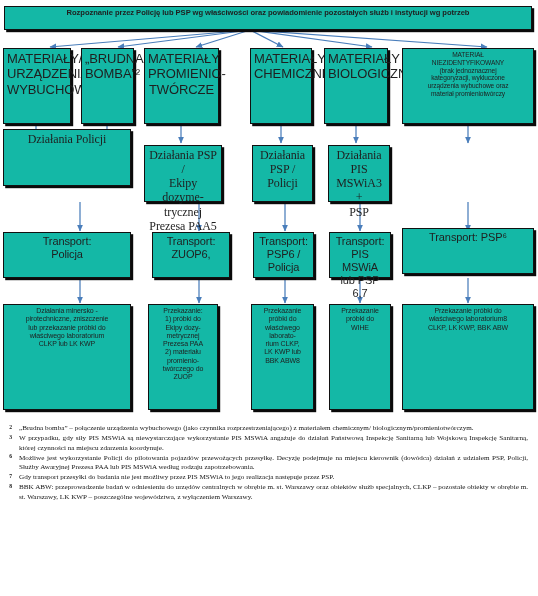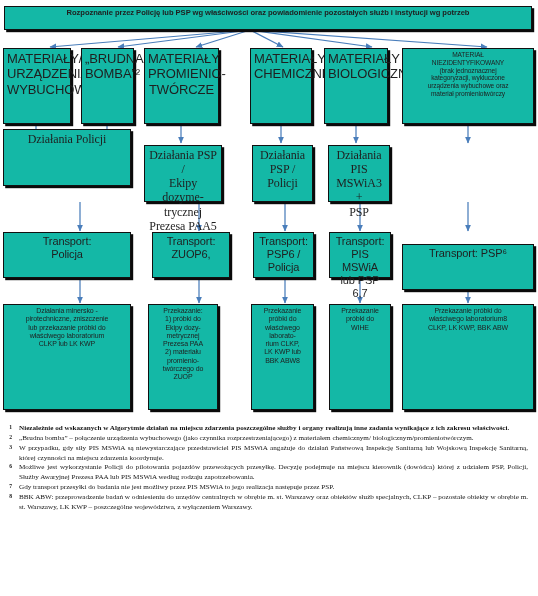--- a/index.html
+++ b/index.html
@@ -173,21 +173,21 @@
   </div>
   <div class="box trans-box" style="left:152px; top:232px; width:78px; height:46px;">
     <span class="inner">Transport:<br>ZUOP6,</span>
   </div>
   <div class="box trans-box" style="left:253px; top:232px; width:61px; height:46px;">
     <span class="inner">Transport:<br>PSP6 /<br>Policja</span>
   </div>
   <div class="box trans-box" style="left:329px; top:232px; width:62px; height:46px;">
     <span class="inner">Transport:<br>PIS MSWiA<br>lub PSP 6,7</span>
   </div>
-  <div class="box trans-box" style="left:402px; top:244px; width:132px; height:46px;">
+  <div class="box trans-box" style="left:402px; top:228px; width:132px; height:46px;">
     <span class="inner">Transport: PSP⁶</span>
   </div>
 
   <div class="box final-box" style="left:3px; top:304px; width:128px; height:106px;">
     <span class="inner">Działania minersko -<br>pirotechniczne, zniszczenie<br>lub przekazanie próbki do<br>właściwego laboratorium<br>CLKP lub LK KWP</span>
   </div>
   <div class="box final-box" style="left:148px; top:304px; width:70px; height:106px;">
     <span class="inner">Przekazanie:<br>1) próbki do<br>Ekipy dozy-<br>metrycznej<br>Prezesa PAA<br>2) materiału<br>promienio-<br>twórczego do<br>ZUOP</span>
   </div>
   <div class="box final-box" style="left:251px; top:304px; width:63px; height:106px;">
@@ -196,35 +196,31 @@
   <div class="box final-box" style="left:329px; top:304px; width:62px; height:106px;">
     <span class="inner">Przekazanie<br>próbki do<br>WIHE</span>
   </div>
   <div class="box final-box" style="left:402px; top:304px; width:132px; height:106px;">
     <span class="inner">Przekazanie próbki do<br>właściwego laboratorium8<br>CLKP, LK KWP, BBK ABW</span>
   </div>
 
 </div>
 
 <div id="footnotes">
-    <div class="fn bold">
-      <div class="fn-num">1</div>
-      <div class="fn-text">Niezależnie od wskazanych w Algorytmie działań na miejscu zdarzenia poszczególne służby i organy realizują inne zadania wynikające z ich zakresu właściwości.</div>
-    </div>
     <div class="fn">
       <div class="fn-num">2</div>
       <div class="fn-text">„Brudna bomba” – połączenie urządzenia wybuchowego (jako czynnika rozprzestrzeniającego) z materiałem chemicznym/ biologicznym/promieniotwórczym.</div>
     </div>
     <div class="fn">
       <div class="fn-num">3</div>
-      <div class="fn-text">W przypadku, gdy siły PIS MSWiA są niewystarczające przedstawiciel PIS MSWiA angażuje do działań Państwową Inspekcję Sanitarną lub Wojskową Inspekcję Sanitarną, której czynności na miejscu zdarzenia koordynuje.</div>
+      <div class="fn-text">W przypadku, gdy siły PIS MSWiA są niewystarczające wykorzystanie PIS MSWiA angażuje do działań Państwową Inspekcję Sanitarną lub Wojskową Inspekcję Sanitarną, której czynności na miejscu zdarzenia koordynuje.</div>
     </div>
     <div class="fn">
       <div class="fn-num">6</div>
-      <div class="fn-text">Możliwe jest wykorzystanie Policji do pilotowania pojazdów przewożących przesyłkę. Decyzję podejmuje na miejscu kierownik (dowódca) której z udziałem PSP, Policji, Służby Awaryjnej Prezesa PAA lub PIS MSWiA według rodzaju zapotrzebowania.</div>
+      <div class="fn-text">Możliwe jest wykorzystanie Policji do pilotowania pojazdów przewożących przesyłkę. Decyzję podejmuje na miejscu kierownik (dowódca) działań z udziałem PSP, Policji, Służby Awaryjnej Prezesa PAA lub PIS MSWiA według rodzaju zapotrzebowania.</div>
     </div>
     <div class="fn">
       <div class="fn-num">7</div>
       <div class="fn-text">Gdy transport przesyłki do badania nie jest możliwy przez PIS MSWiA to jego realizacja następuje przez PSP.</div>
     </div>
     <div class="fn">
       <div class="fn-num">8</div>
       <div class="fn-text">BBK ABW: przeprowadzenie badań w odniesieniu do urzędów centralnych w obrębie m. st. Warszawy oraz obiektów służb specjalnych, CLKP – pozostałe obiekty w obrębie m. st. Warszawy, LK KWP – poszczególne województwa, z wyłączeniem Warszawy.</div>
     </div>
   </div>

